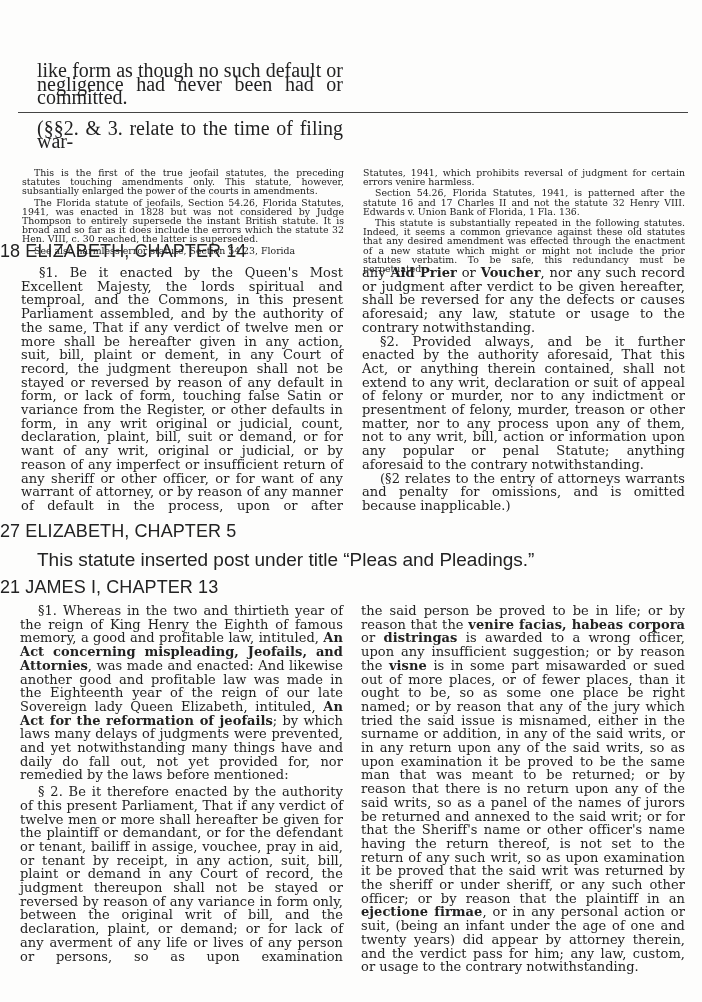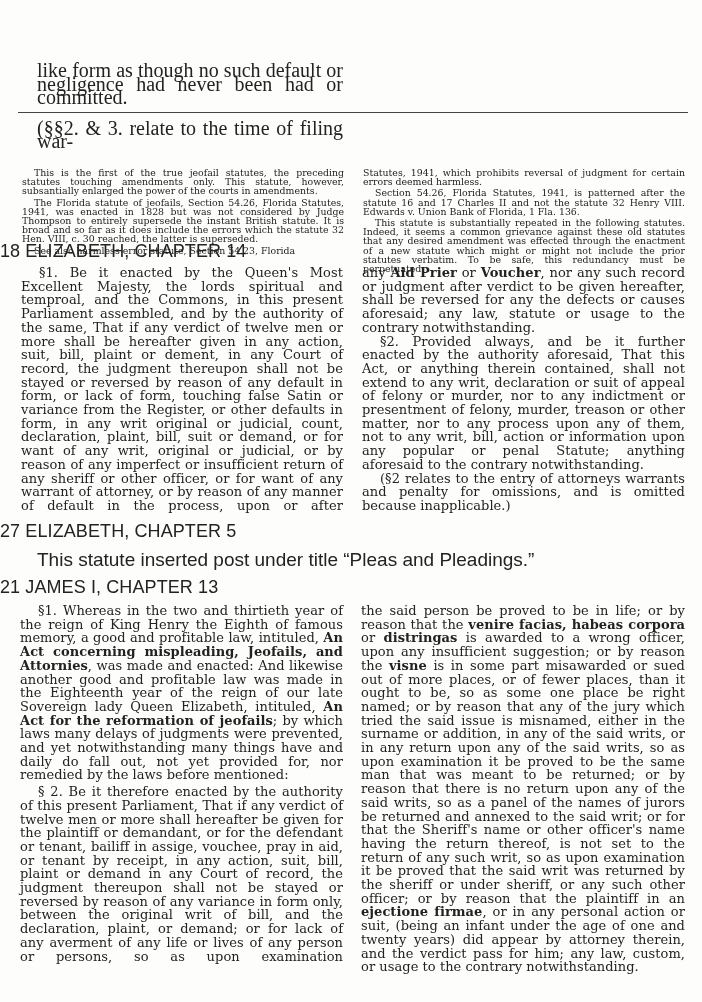--- a/index.html
+++ b/index.html
@@ -39,21 +39,21 @@
   </div>
 
   <div class="rule" style="top:112px;"></div>
 
   <div class="col note" style="left:22px; top:122px; width:322px;">
     <p class="last">This is the first of the true jeofail statutes, the preceding statutes touching amendments only. This statute, however, subsantially enlarged the power of the courts in amendments.</p>
     <p class="last">The Florida statute of jeofails, Section 54.26, Florida Statutes, 1941, was enacted in 1828 but was not considered by Judge Thompson to entirely supersede the instant British statute. It is broad and so far as it does include the errors which the statute 32 Hen. VIII, c. 30 reached, the latter is superseded.</p>
     <p class="last">See also harmless error statute, Section 54.23, Florida</p>
   </div>
   <div class="col note" style="left:363px; top:122px; width:322px;">
-    <p class="last" style="text-indent:0">Statutes, 1941, which prohibits reversal of judgment for certain errors deemed harmless.</p>
+    <p class="last" style="text-indent:0">Statutes, 1941, which prohibits reversal of judgment for certain errors venire harmless.</p>
     <p class="last">Section 54.26, Florida Statutes, 1941, is patterned after the statute 16 and 17 Charles II and not the statute 32 Henry VIII. Edwards v. Union Bank of Florida, 1 Fla. 136.</p>
     <p class="last">This statute is substantially repeated in the following statutes. Indeed, it seems a common grievance against these old statutes that any desired amendment was effected through the enactment of a new statute which might or might not include the prior statutes verbatim. To be safe, this redundancy must be perpetuated.</p>
   </div>
 
   <div class="heading" style="top:241px;">18 ELIZABETH, CHAPTER 14</div>
 
   <div class="col body-text" style="left:21px; top:266px; width:322px;">
     <p class="indent just-last">§1. Be it enacted by the Queen's Most Excellent Majesty, the lords spiritual and temproal, and the Commons, in this present Parliament assembled, and by the authority of the same, That if any verdict of twelve men or more shall be hereafter given in any action, suit, bill, plaint or dement, in any Court of record, the judgment thereupon shall not be stayed or reversed by reason of any default in form, or lack of form, touching false Satin or variance from the Register, or other defaults in form, in any writ original or judicial, count, declaration, plaint, bill, suit or demand, or for want of any writ, original or judicial, or by reason of any imperfect or insufficient return of any sheriff or other officer, or for want of any warrant of attorney, or by reason of any manner of default in the process, upon or after</p>
   </div>
   <div class="col body-text" style="left:362px; top:266px; width:323px;">

